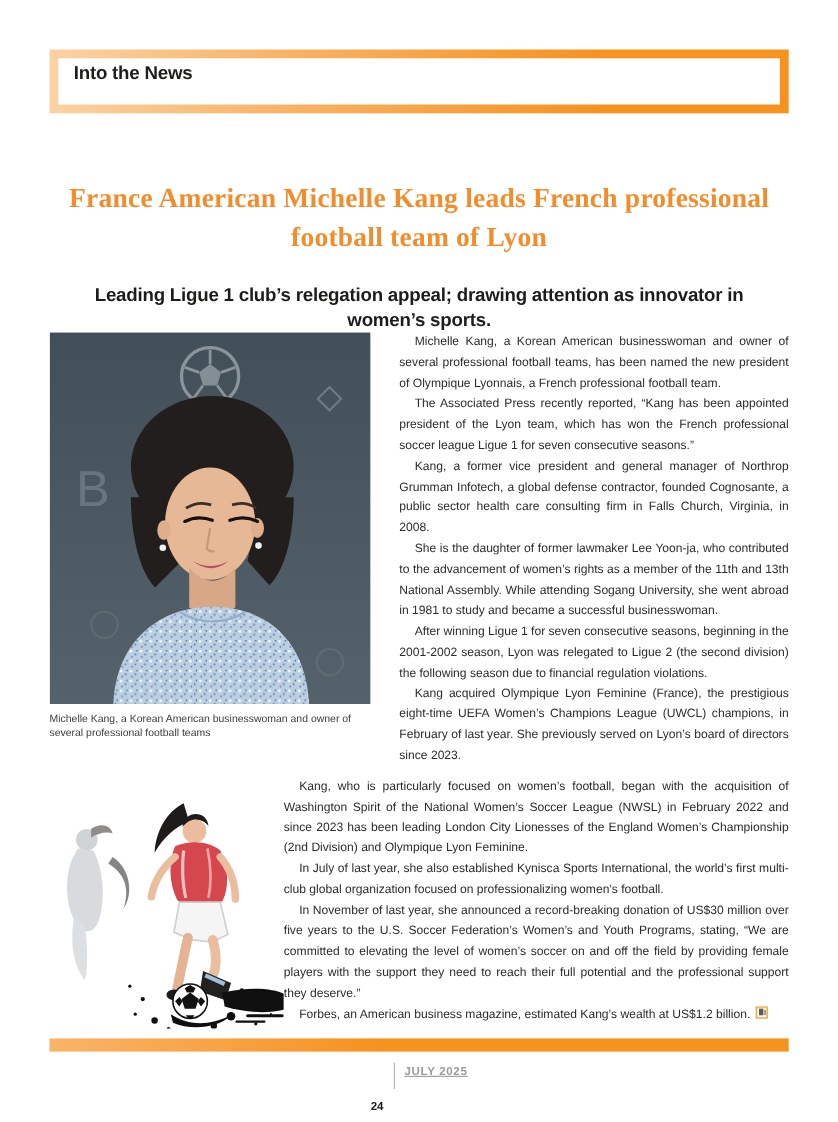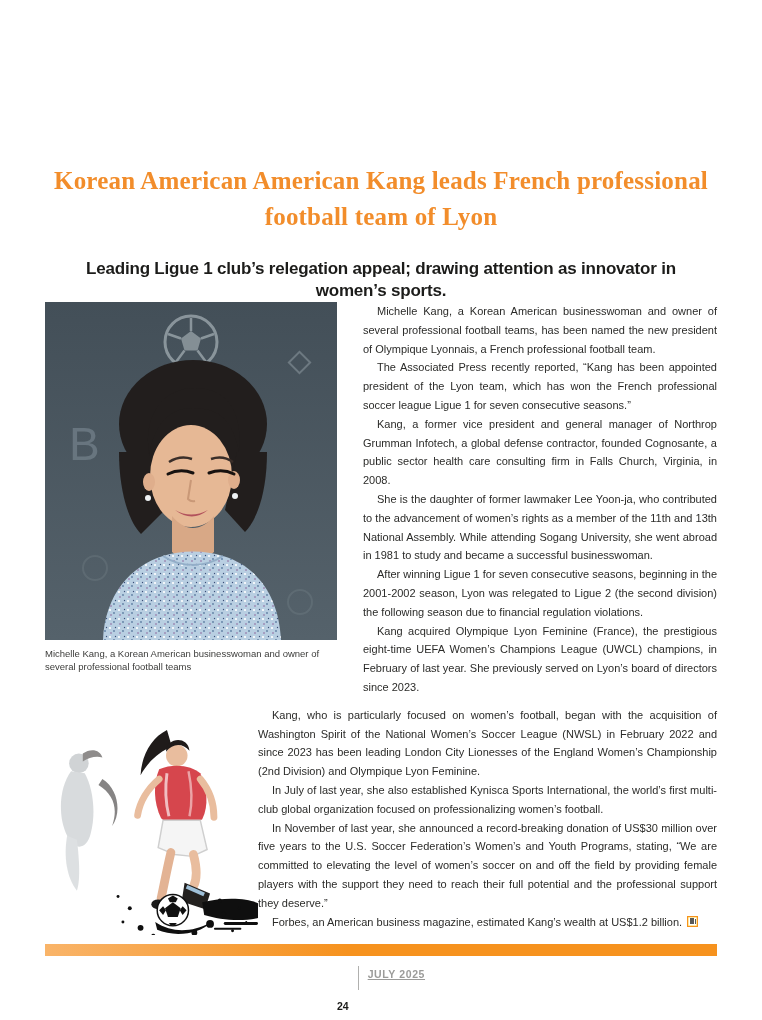--- a/index.html
+++ b/index.html
@@ -46,23 +46,28 @@
   .footer-inner { display:flex; align-items:flex-start; }
   .page-number { font-size:10.5px; font-weight:bold; color:#1a1a18; padding-top:2px;margin-top:32px; }
   .footer-divider { width:1px; height:24px; background:#b0b0ae; margin:0 9px; }
   .issue-label { font-size:10.5px; font-weight:bold; color:#9b9b99; letter-spacing:0.6px; padding-top:2px;text-decoration:underline; }
 </style>
 </head>
 <body>
 
 <div class="page">
 
+  <div class="header-box">
+    <div class="header-inner">
+      <span class="section-label">Into the News</span>
+    </div>
+  </div>
 
   <div class="title-block">
-    <h1 class="article-title">Korean American American Kang leads French professional football team of Lyon</h1>
+    <h1 class="article-title">France American Michelle Kang leads French professional football team of Lyon</h1>
     <h2 class="article-subtitle">Leading Ligue 1 club’s relegation appeal; drawing attention as innovator in women’s sports.</h2>
   </div>
 
   <div class="content">
     <div class="row1">
 
       <figure class="photo-fig">
         <div class="photo-frame">
           <svg width="292" height="338" viewBox="0 0 292 338">
             <defs>

